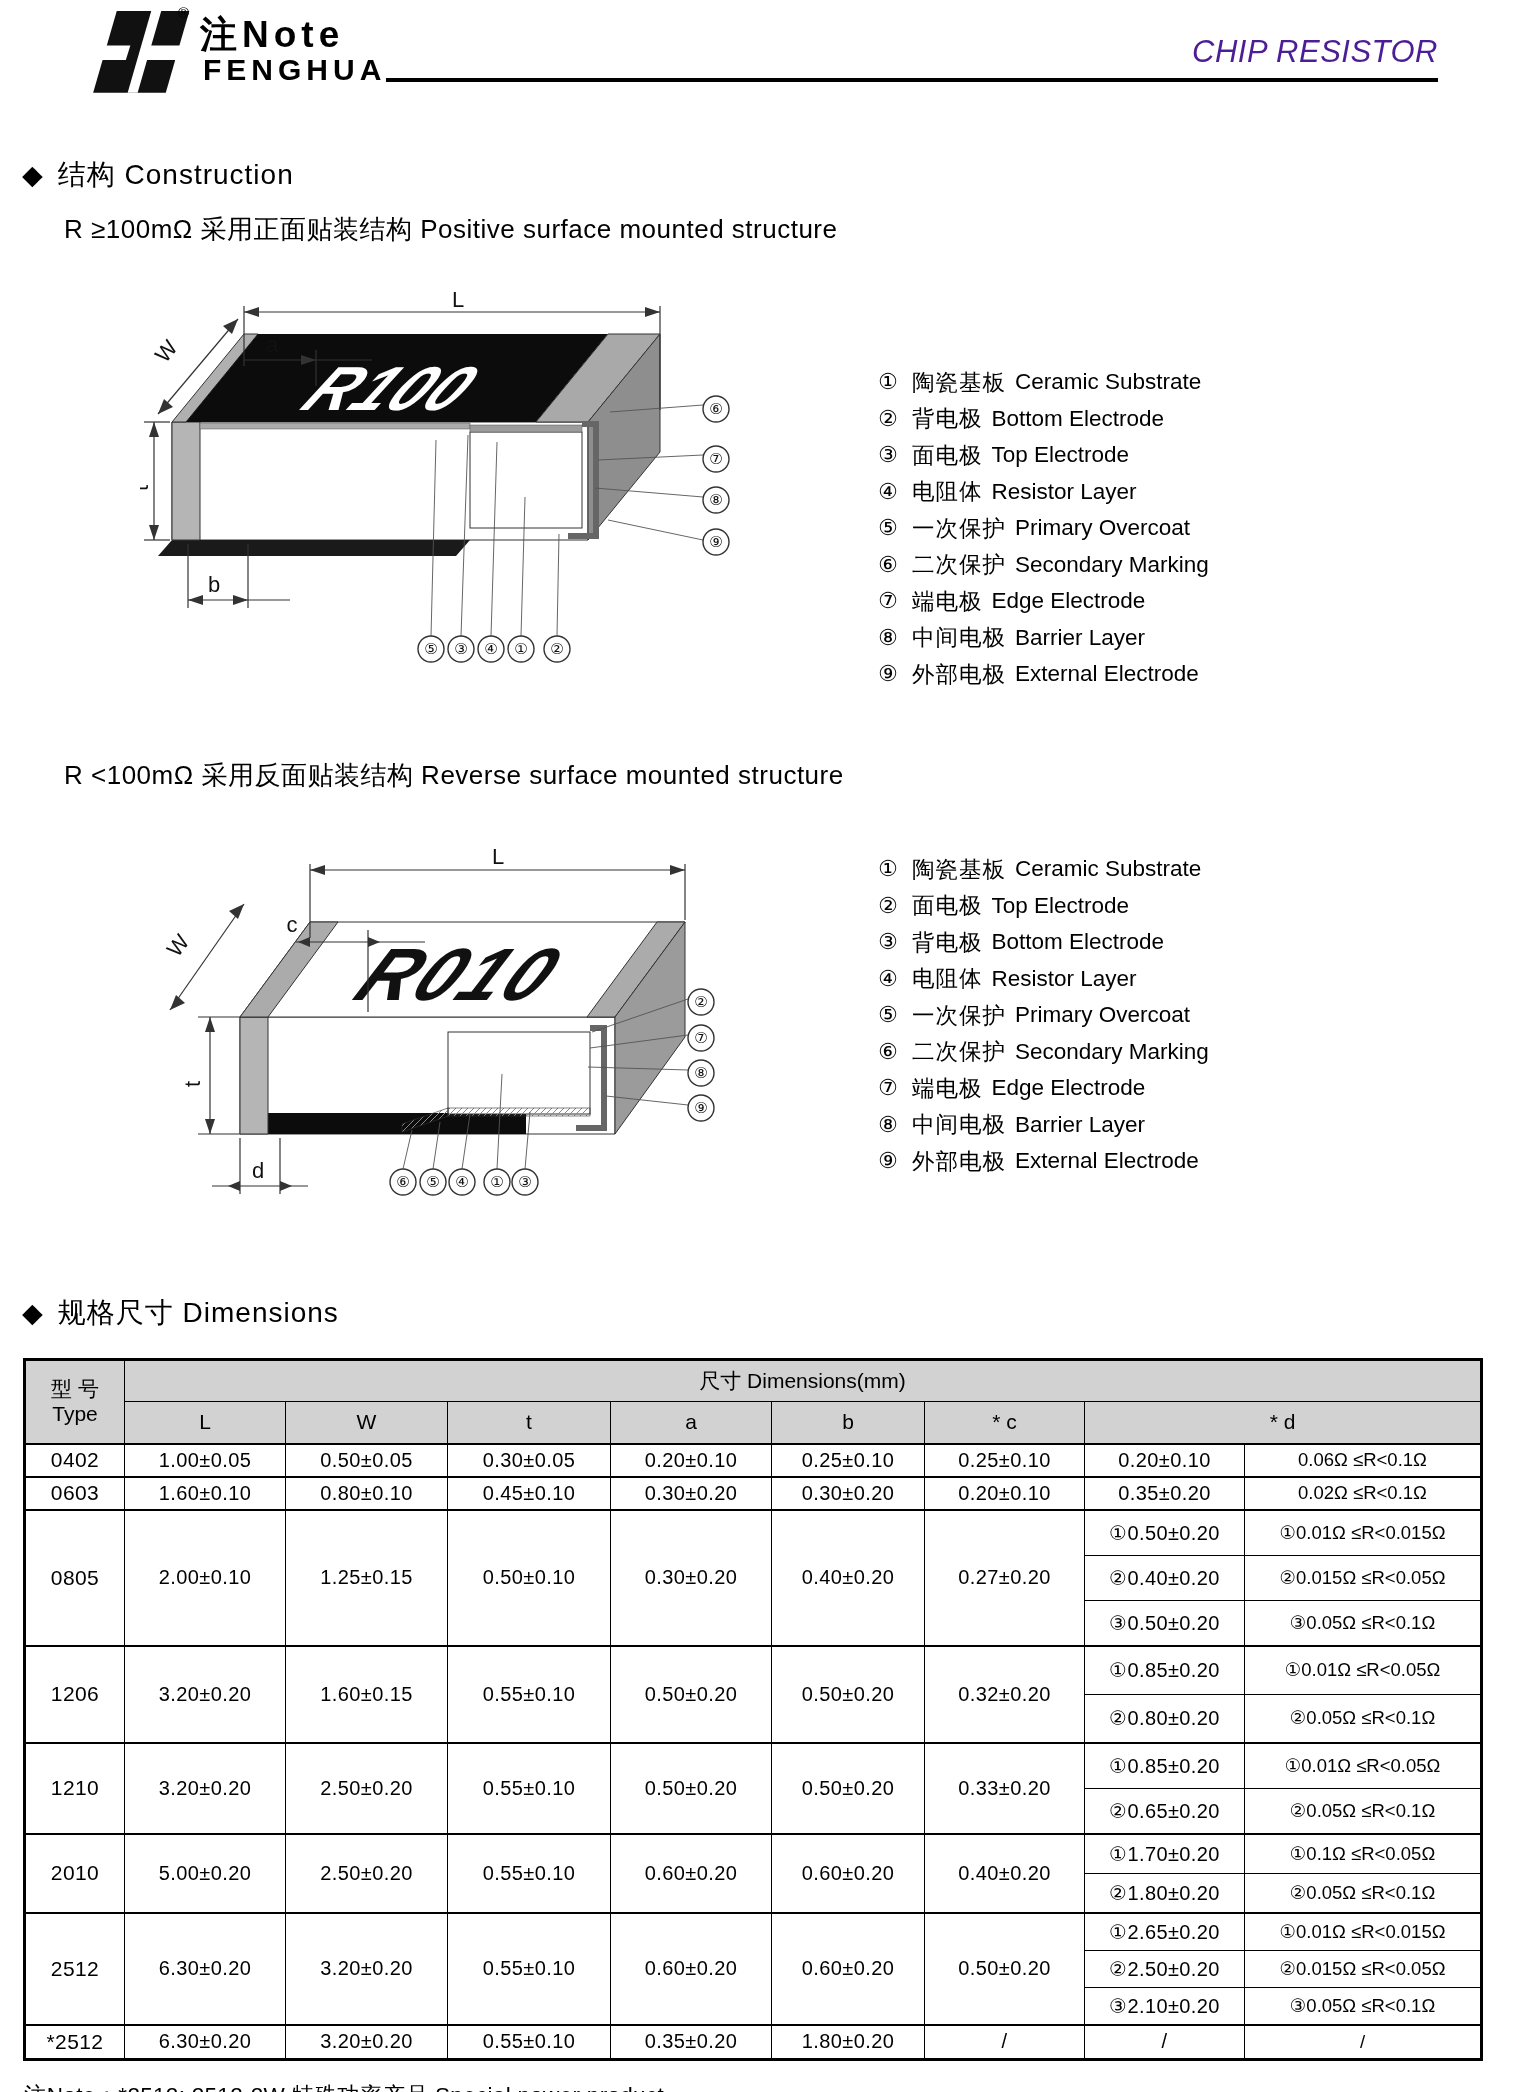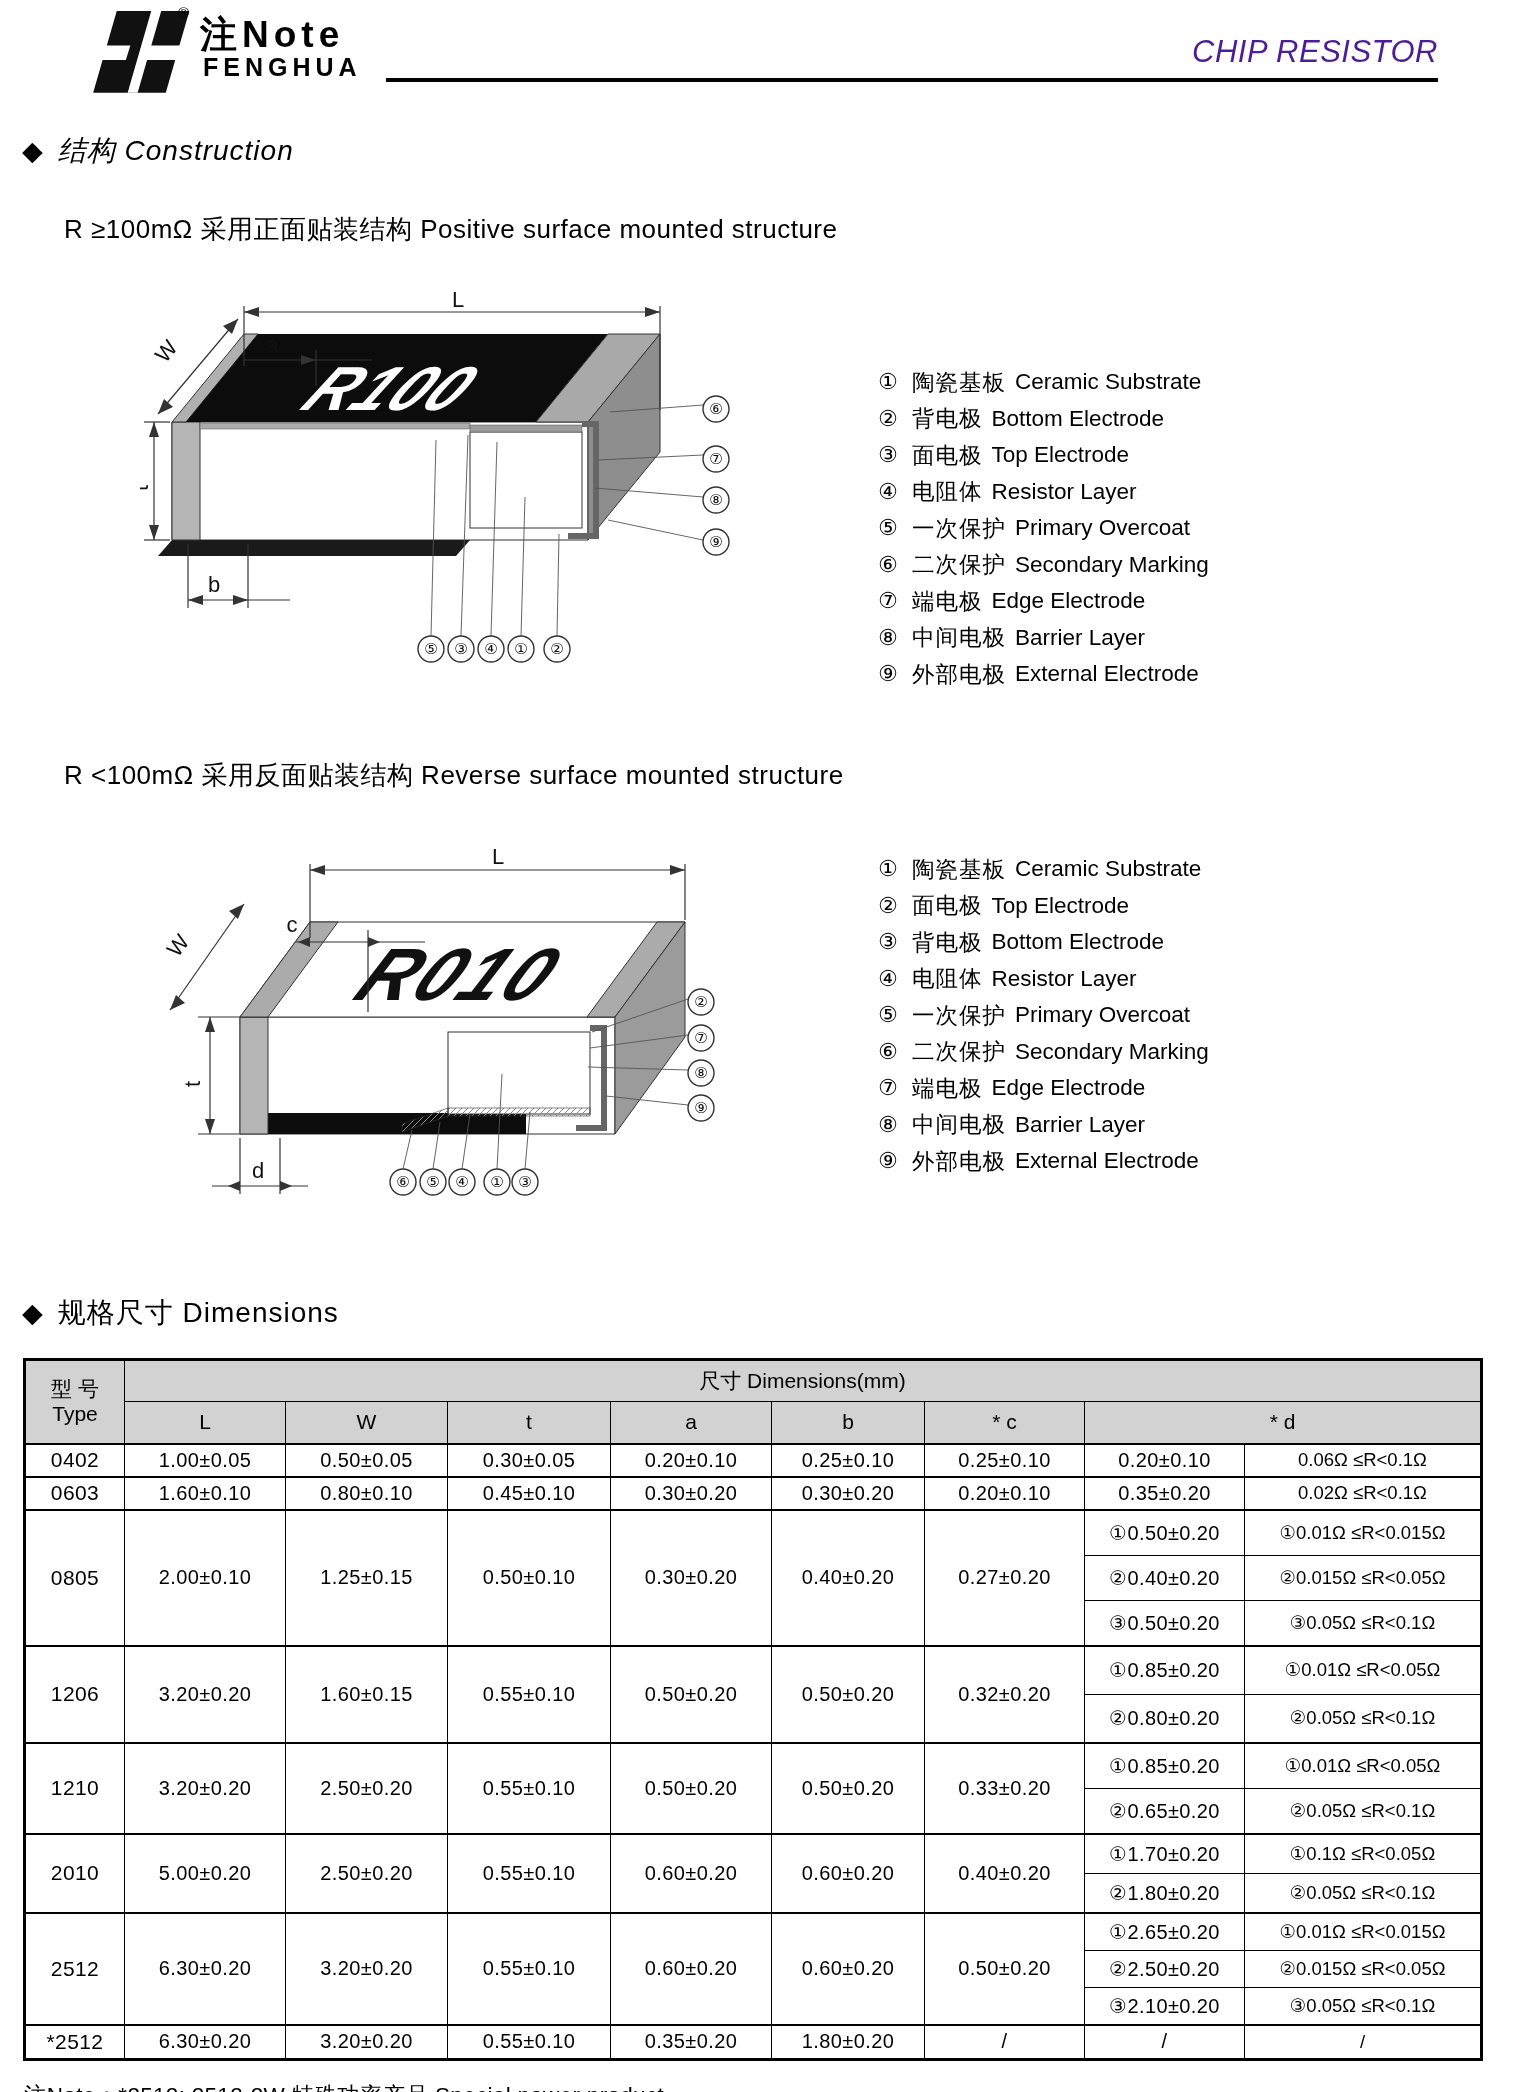--- a/index.html
+++ b/index.html
@@ -1,21 +1,21 @@
 <!DOCTYPE html>
 <html><head>
 <meta charset="utf-8">
 <style>
   html,body{margin:0;padding:0;background:#ffffff;}
   body{width:1516px;height:2092px;position:relative;font-family:"Liberation Sans","DejaVu Sans",sans-serif;color:#000;}
   .abs{position:absolute;}
 
   
   .brand-cn{position:absolute;left:200px;top:10px;font-size:37px;font-weight:bold;letter-spacing:5px;}
-  .brand-en{position:absolute;left:203px;top:53px;font-size:25px;font-weight:bold;letter-spacing:5px;}
+  .brand-en{position:absolute;left:203px;top:53px;font-size:30px;font-weight:bold;letter-spacing:5px;}
   .reg-mark{position:absolute;left:178px;top:4px;font-size:15px;}
   .page-title{position:absolute;right:78px;top:34px;font-size:31px;color:#4c1d95;letter-spacing:0.5px;font-style:italic;}
   .header-rule{position:absolute;left:386px;top:78px;width:1052px;height:4px;background:#000;}
 
   
   .h-section{position:absolute;font-size:28px;letter-spacing:1px;white-space:nowrap;}
   .h-section .diamond{font-size:27px;margin-right:14px;}
   .h-sub{position:absolute;font-size:26px;letter-spacing:0.5px;white-space:nowrap;}
 
   
@@ -62,21 +62,21 @@
     <polygon points="28,56 56,56 61,40 33,40" fill="#fff"></polygon>
     <polygon points="74,56 116,56 121,40 79,40" fill="#fff"></polygon>
   </svg>
   <span class="reg-mark">®</span>
   <div class="brand-cn">注Note</div>
   <div class="brand-en">FENGHUA</div>
   <div class="page-title">CHIP RESISTOR</div>
   <div class="header-rule"></div>
 </div>
 
-<div class="h-section" style="left:22px;top:132px;font-style:italic;">
+<div class="h-section" style="left:22px;top:156px;">
   <span class="diamond">◆</span><span>结构 Construction</span>
 </div>
 
 <div class="h-sub" style="left:64px;top:212px;">R ≥100mΩ 采用正面贴装结构 Positive surface mounted structure</div>
 
 <svg class="abs" style="left:140px;top:292px;" width="620" height="390" viewBox="0 0 620 390">
 
   <polygon points="32,130 448,130 448,248 32,248" fill="#ffffff" stroke="#333" stroke-width="1"></polygon>
   <polygon points="32,248 330,248 316,264 18,264" fill="#1a1a1a"></polygon>
   <polygon points="32,130 60,130 60,248 32,248" fill="#b5b5b5" stroke="#333" stroke-width="1"></polygon>

